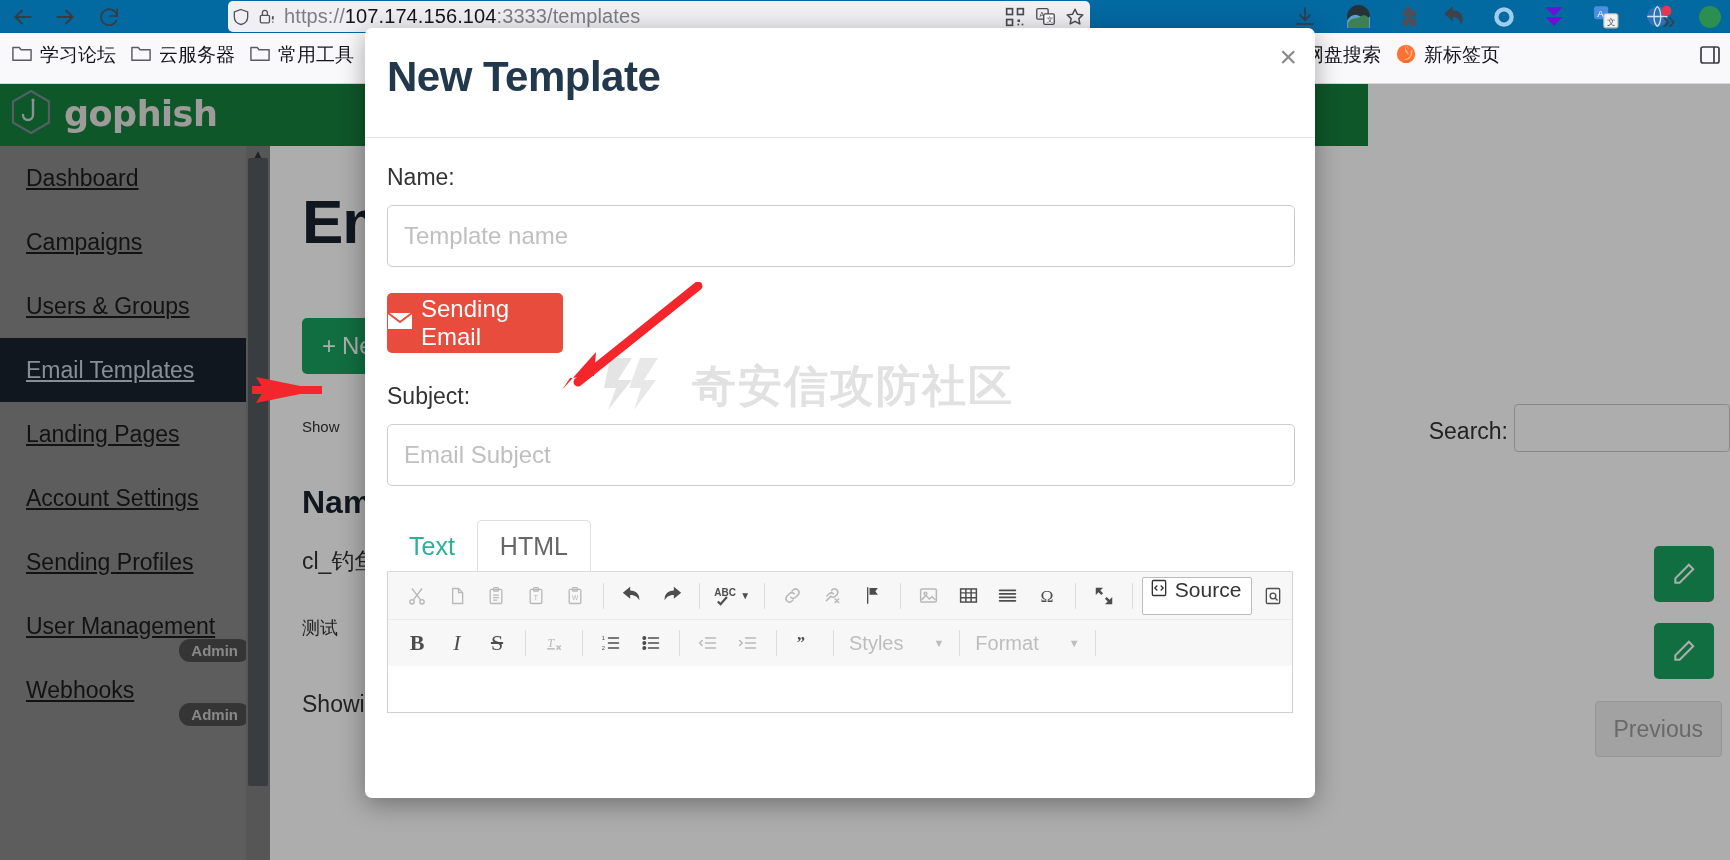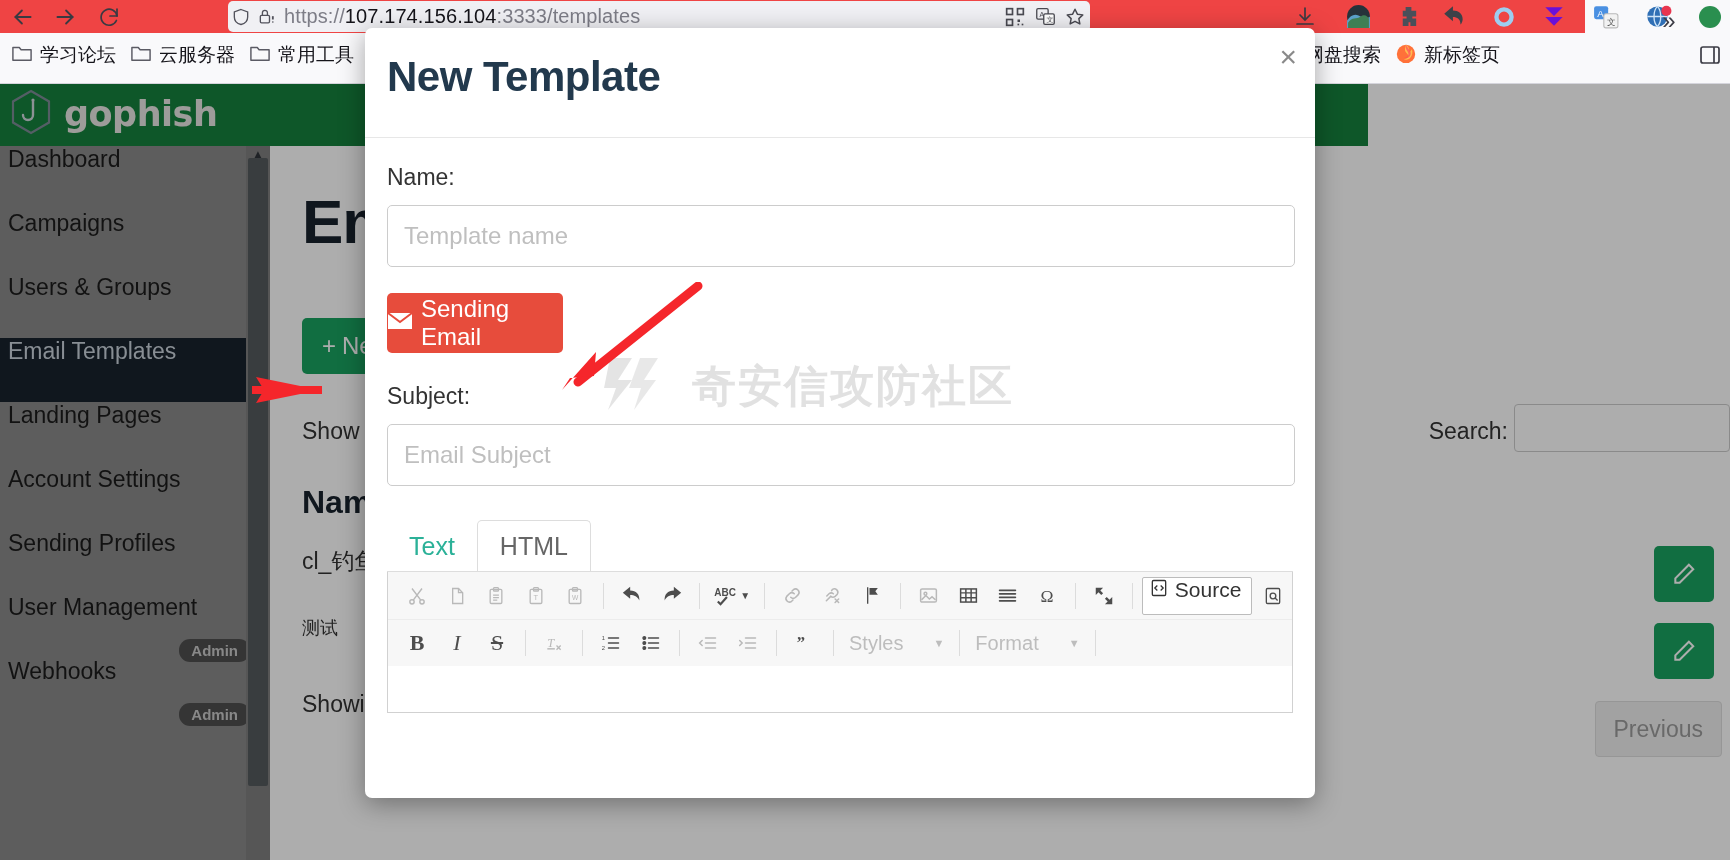--- a/index.html
+++ b/index.html
@@ -5,21 +5,21 @@
   * { box-sizing: border-box; margin:0; padding:0; }
   html,body { width:1730px; height:860px; overflow:hidden; }
   body {
     font-family: "Liberation Sans", sans-serif;
     background:#ffffff;
     -webkit-font-smoothing:antialiased;
   }
 
   
   #browser-chrome { position:absolute; left:0; top:0; width:1730px; height:84px; background:#f9f9fb; }
-  #nav-toolbar { position:absolute; left:0; top:0; width:1585px; height:33px; background:#ef4444; }
+  #nav-toolbar { position:absolute; left:0; top:0; width:1730px; height:33px; background:#0369a1; }
   #nav-toolbar .navbtn {
     position:absolute; top:0; width:34px; height:33px;
     display:flex; align-items:center; justify-content:center;
     color:#3a3a42;
   }
   #nav-back { left:6px; }
   #nav-fwd { left:48px; color:#b6b6bd; }
   #nav-reload { left:92px; }
 
   #urlbar {
@@ -68,43 +68,43 @@
   #brand .brand-text {
     font-size:35px; color:#e8e6e3; font-weight:700; letter-spacing:-.5px;
     font-family:"DejaVu Sans", sans-serif;
   }
 
   #sidebar {
     position:absolute; left:0; top:62px; width:270px; bottom:0;
     background:#8a8a8a;
   }
   .nav-item {
-    height:64px; display:flex; align-items:flex-start; padding-left:8px;
-    font-size:23px; color:#1b1b1b; position:relative;
+    height:64px; display:flex; align-items:center; padding-left:26px;
+    font-size:23px; color:#1b1b1b; position:relative;text-decoration:underline;
   }
   .nav-item.active { background:#18222d; color:#c9d2da; }
   .nav-item .badge {
     position:absolute; right:20px; bottom:-4px;
     background:#4f4f4f; color:#c9c9c9; font-size:15px; font-weight:700;
     border-radius:11px; padding:3px 12px;
   }
   #sb-scrolltrack { position:absolute; left:246px; top:62px; width:24px; bottom:0; background:#7f7f7f; }
   #sb-thumb { position:absolute; left:248px; top:74px; width:20px; height:628px; background:#555a5e; border-radius:2px;}
   #sb-uparrow { position:absolute; left:248px; top:62px; width:20px; height:16px;
      display:flex; align-items:center; justify-content:center; color:#2e3338; font-size:15px; }
 
   
   #page { position:absolute; left:270px; top:62px; right:0; bottom:0; background:#fff; }
   #page-title { position:absolute; left:32px; top:40px; font-size:62px; font-weight:700; color:#18222d; letter-spacing:-1px;}
   #new-template-btn {
     position:absolute; left:32px; top:172px; height:56px; padding:0 20px;
     background:#1aa260; color:#fff; border-radius:5px; font-size:24px;
     display:flex; align-items:center; gap:6px;
   }
-  #show-label { position:absolute; left:32px; top:272px; font-size:23px; color:#333; }
+  #show-label { position:absolute; left:32px; top:272px; font-size:15px; color:#333; }
   #search-label { position:absolute; right:222px; top:272px; font-size:23px; color:#333; }
   #search-box { position:absolute; right:0px; top:258px; width:216px; height:48px;
      border:1px solid #ccc; border-radius:4px; background:#fff; }
   #th-name { position:absolute; left:32px; top:338px; font-size:32px; font-weight:700; color:#18222d;}
   #row1 { position:absolute; left:32px; top:400px; font-size:23px; color:#333; }
   #row2 { position:absolute; left:32px; top:470px; font-size:18px; color:#333; }
   #showing-text { position:absolute; left:32px; top:545px; font-size:23px; color:#333; }
   .edit-btn {
     position:absolute; right:16px; width:60px; height:56px; background:#1aa260;
     border-radius:5px; display:flex; align-items:center; justify-content:center; color:#fff;

